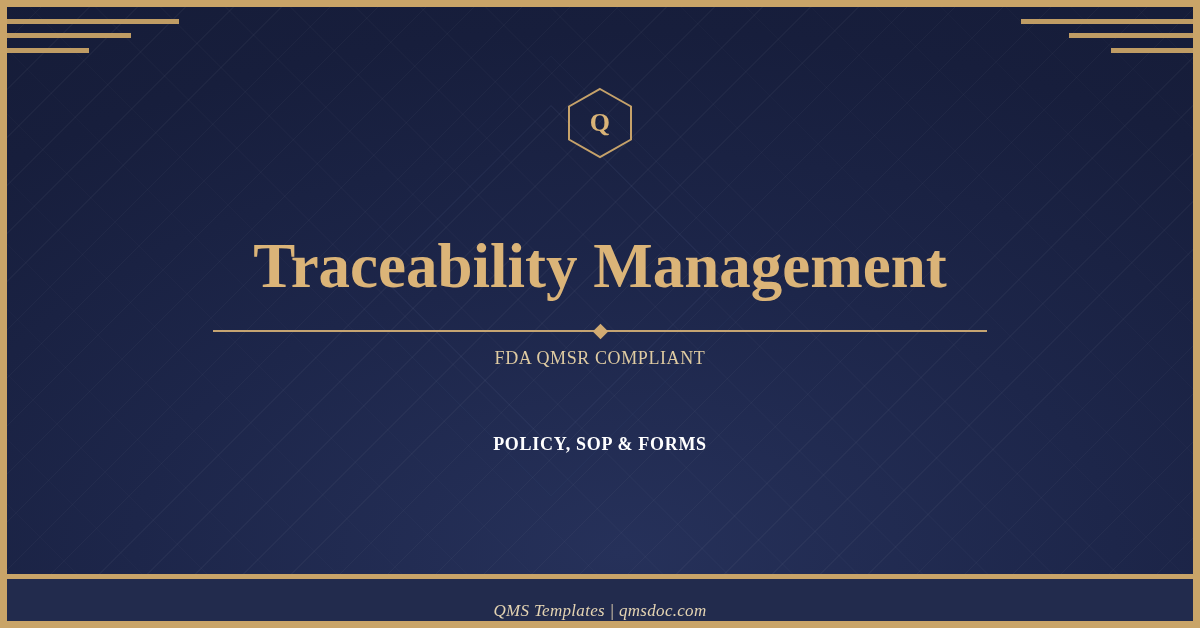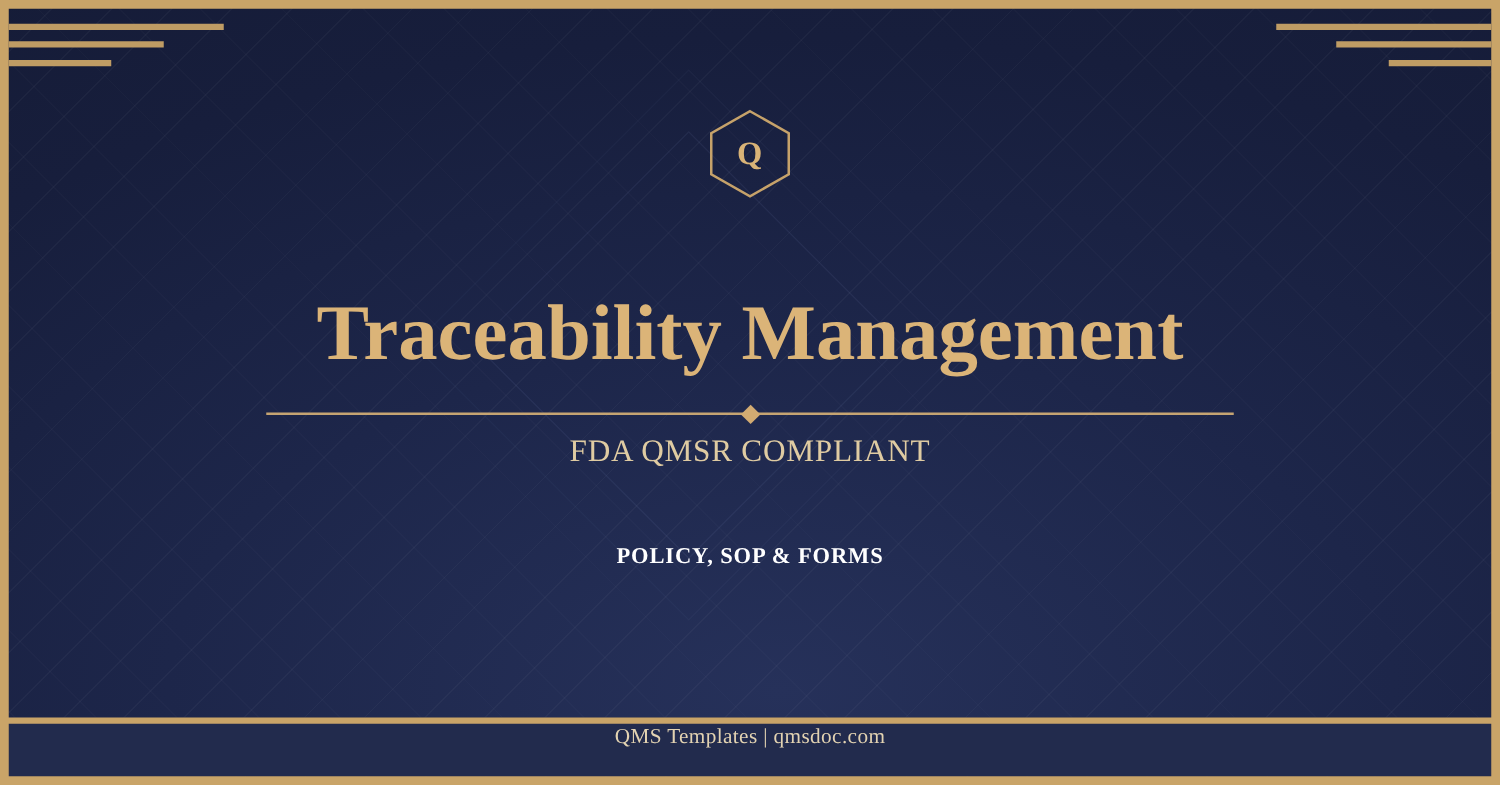--- a/index.html
+++ b/index.html
@@ -175,21 +175,21 @@
     transform: rotate(45deg);
   }
 
   .subtitle {
     position: absolute;
     left: 0;
     top: 348px;
     width: 1200px;
     text-align: center;
     color: #dfcba2;
-    font-size: 25px;
+    font-size: 18px;
     font-weight: 400;
     letter-spacing: 0.6px;
     font-family: "Liberation Serif", "DejaVu Serif", serif;
   }
   .kicker {
     position: absolute;
     left: 0;
     top: 392px;
     width: 1200px;
     text-align: center;
@@ -205,23 +205,24 @@
   .footer {
     position: absolute;
     left: 0;
     bottom: 7px;
     width: 1200px;
     height: 47px;
     background: #222b4d;
     border-top: 5px solid #c9a468;
     box-sizing: border-box;
     display: flex;
-    align-items: flex-start;
+    align-items: flex-end;
     justify-content: center;
     z-index: 5;
+    font-style: italic;
   }
   .footer-text {
     color: #e3d3b2;
     font-size: 17px;
     letter-spacing: 0.3px;
     font-family: "Liberation Serif", "DejaVu Serif", serif;
   }
 </style>
 </head>
 <body>

